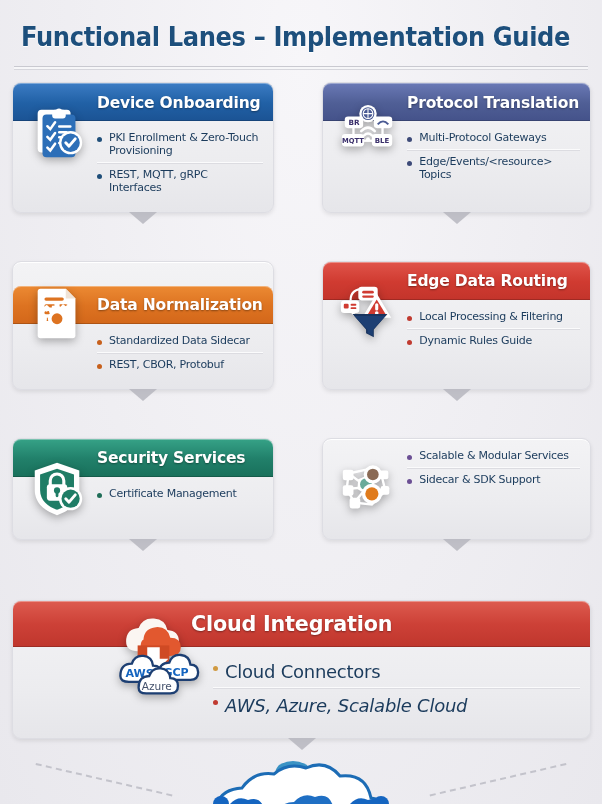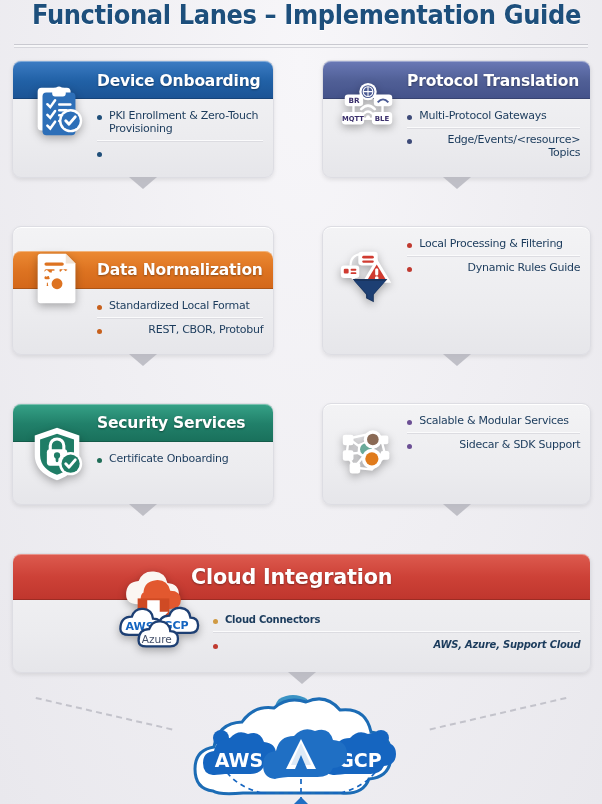--- a/index.html
+++ b/index.html
@@ -15,21 +15,22 @@
 
   .page {
     position: absolute;
     inset: 0;
     background:
       radial-gradient(ellipse at 50% 8%, #f7f6f9 0%, #efeef2 55%, #e9e8ed 100%);
   }
 
   
   .title-wrap {
-    text-align: right;
+    padding-top: 22px;
+    text-align: left;
   }
   .title {
     font-family: "DejaVu Sans", sans-serif;
     font-size: 26px;
     font-weight: bold;
     letter-spacing: -0.4px;
     color: #1d4f7c;
     text-shadow: 0 1px 0 #ffffff;
     transform: scaleX(0.93);
   }
@@ -52,21 +53,21 @@
   }
 
   .card {
     position: relative;
     border-radius: 9px;
     background: linear-gradient(#f3f3f5, #ececef 65%, #e6e6ea);
     border: 1px solid #dddde3;
     box-shadow: 0 2px 4px rgba(0,0,0,0.09), inset 0 1px 0 #ffffff;
     overflow: visible;
   }
-  .card.wide { grid-column: 1 / span 2; }
+  .card.wide { grid-column: 1 / span 2; margin-top: 12px; }
 
   .card-head {
     position: relative;
     height: 38px;
     border-radius: 8px 8px 0 0;
     display: flex;
     align-items: center;
     box-shadow: inset 0 1px 0 rgba(255,255,255,0.35),
                 inset 0 -1px 0 rgba(0,0,0,0.18);
   }
@@ -102,26 +103,25 @@
     display: flex;
     align-items: flex-start;
     gap: 7px;
     padding: 5px 0 5px 0;
     font-size: 11px;
     line-height: 1.18;
     color: #1b3b5c;
     font-family: "DejaVu Sans", sans-serif;
     letter-spacing: -0.25px;
   }
-  .card.wide .bullet-row { font-size: 10px; padding: 6px 0; font-weight: bold; }
+  .card.wide .bullet-row { font-size: 18px; padding: 6px 0; }
 
   .bullet-row + .bullet-row {
     border-top: 1px solid #dcdce1;
     box-shadow: 0 -1px 0 #fbfbfc;
-    text-align: right;
   }
 
   .dot {
     flex: 0 0 auto;
     width: 5px; height: 5px;
     border-radius: 50%;
     margin-top: 5px;
     background: #2f3b52;
   }
   .bullet-row .txt { flex: 1 1 auto; }
@@ -233,20 +233,21 @@
           <path d="M40 42 l3.4 3.6 l6.4 -7.6" stroke="#ffffff" stroke-width="3" fill="none" stroke-linecap="round" stroke-linejoin="round"></path>
         </svg>
       </div>
       <div class="card-body">
         <div class="bullet-row b-1">
           <span class="dot"></span>
           <span class="txt">PKI Enrollment &amp; Zero-Touch Provisioning</span>
         </div>
         <div class="bullet-row b-2">
           <span class="dot"></span>
+          <span class="txt">REST, MQTT, gRPC Interfaces</span>
         </div>
       </div>
       <div class="connector conn-bottom"></div>
     </div>
 
     <div class="card c-indigo">
       <div class="card-head">
         <span class="card-title">Protocol Translation</span>
       </div>
       <div class="icon-badge">
@@ -320,31 +321,34 @@
               <rect x="7.9" y="7.9" width="5.6" height="5.6" rx="1.4" transform="rotate(45 10.7 10.7)"></rect>
               <rect x="7.9" y="-13.5" width="5.6" height="5.6" rx="1.4" transform="rotate(45 10.7 -10.7)"></rect>
               <rect x="-13.5" y="7.9" width="5.6" height="5.6" rx="1.4" transform="rotate(45 -10.7 10.7)"></rect>
             </g>
           </g>
         </svg>
       </div>
       <div class="card-body">
         <div class="bullet-row b-1">
           <span class="dot"></span>
-          <span class="txt">Standardized Local Format</span>
+          <span class="txt">Standardized Data Sidecar</span>
         </div>
         <div class="bullet-row b-2">
           <span class="dot"></span>
           <span class="txt">REST, CBOR, Protobuf</span>
         </div>
       </div>
       <div class="connector conn-bottom"></div>
     </div>
 
     <div class="card c-red">
+      <div class="card-head">
+        <span class="card-title">Edge Data Routing</span>
+      </div>
       <div class="icon-badge">
         <svg viewBox="0 0 64 64" width="100%" height="100%">
           <path d="M14 20 q0 -12 14 -12" stroke="#ffffff" stroke-width="2.2" fill="none"></path>
           <path d="M14 26 q0 10 12 12" stroke="#ffffff" stroke-width="2.2" fill="none"></path>
           <rect x="22" y="6" width="20" height="14" rx="3.4" fill="#ffffff"></rect>
           <rect x="26" y="10" width="12" height="3" rx="1.5" fill="#d03b31"></rect>
           <rect x="26" y="15" width="12" height="2.2" rx="1.1" fill="#d03b31"></rect>
           <rect x="4" y="20" width="19" height="13" rx="3.4" fill="#ffffff"></rect>
           <rect x="7" y="23.5" width="5" height="5" rx="1.2" fill="#d03b31"></rect>
           <rect x="14" y="23.5" width="6" height="2" rx="1" fill="#d03b31"></rect>
@@ -383,21 +387,21 @@
           <circle cx="31" cy="33.5" r="3.2" fill="#1f7d66"></circle>
           <rect x="29.6" y="34" width="2.8" height="6.4" rx="1.4" fill="#1f7d66"></rect>
           <circle cx="45" cy="42" r="12" fill="#ffffff"></circle>
           <circle cx="45" cy="42" r="9.4" fill="#1f7d66"></circle>
           <path d="M40 42 l3.4 3.6 l6.4 -7.6" stroke="#ffffff" stroke-width="3" fill="none" stroke-linecap="round" stroke-linejoin="round"></path>
         </svg>
       </div>
       <div class="card-body">
         <div class="bullet-row b-1">
           <span class="dot"></span>
-          <span class="txt">Certificate Onboarding</span>
+          <span class="txt">Certificate Management</span>
         </div>
       </div>
       <div class="connector conn-bottom"></div>
     </div>
 
     <div class="card c-purple">
       <div class="icon-badge">
         <svg viewBox="0 0 64 64" width="100%" height="100%">
           <g stroke="#ffffff" stroke-width="2.4" fill="none">
             <path d="M12 16 L30 12 L46 18 L50 34 L36 48 L18 46 L10 32 Z"></path>
@@ -455,21 +459,21 @@
           </g>
         </svg>
       </div>
       <div class="card-body">
         <div class="bullet-row b-1">
           <span class="dot"></span>
           <span class="txt">Cloud Connectors</span>
         </div>
         <div class="bullet-row b-2 italic">
           <span class="dot"></span>
-          <span class="txt">AWS, Azure, Support Cloud</span>
+          <span class="txt">AWS, Azure, Scalable Cloud</span>
         </div>
       </div>
       <div class="connector conn-bottom"></div>
     </div>
 
   </div>
 
   <div class="footer">
     <div class="dashed-l"></div>
     <div class="dashed-r"></div>

